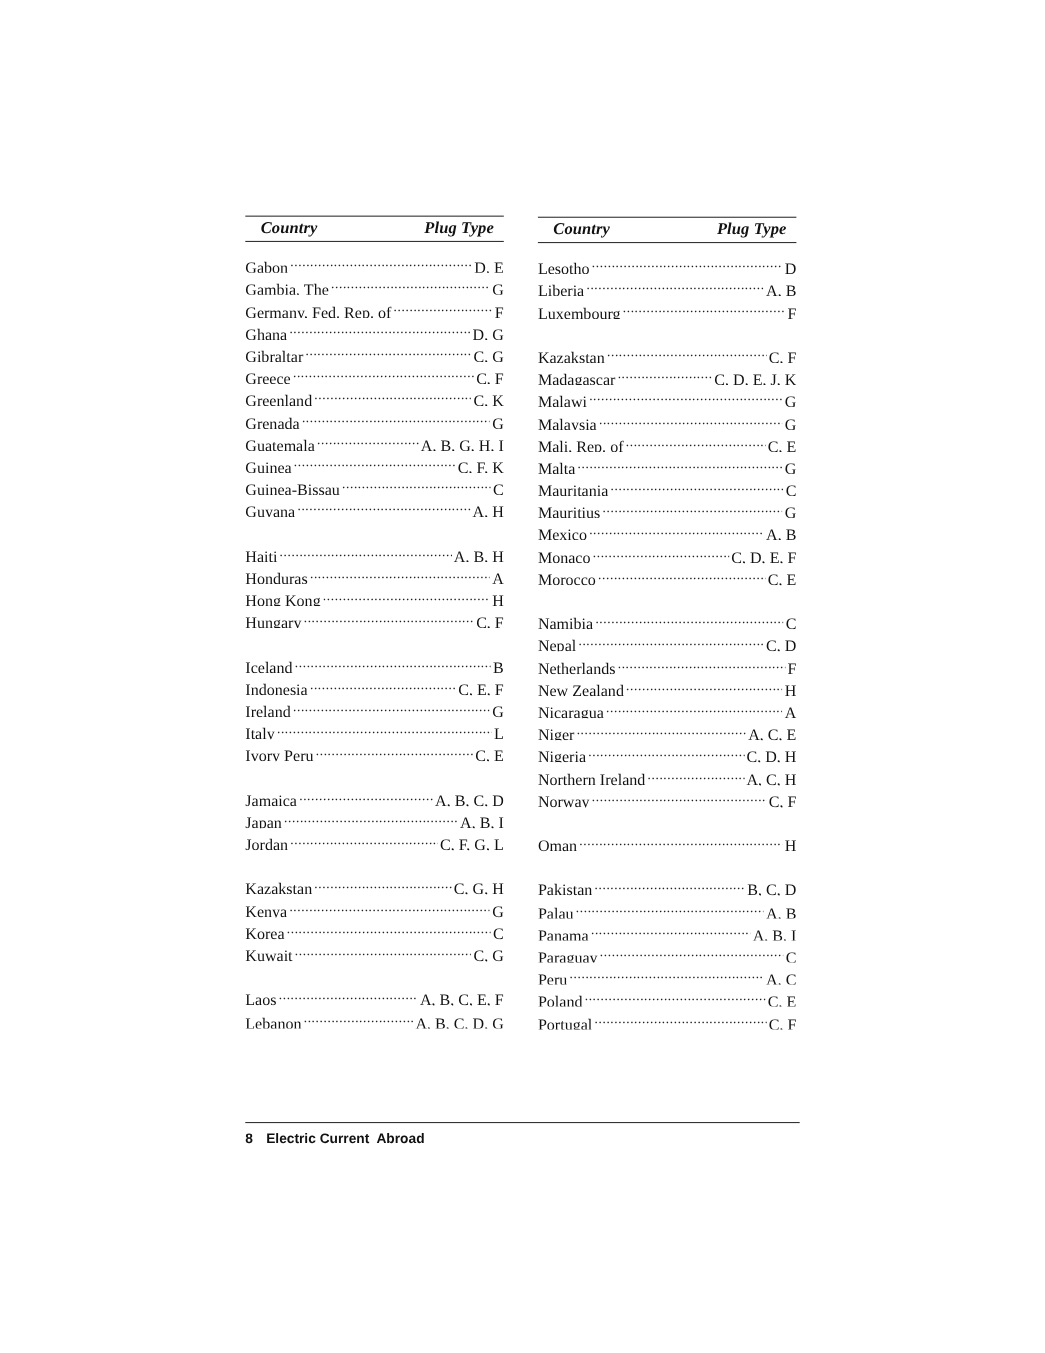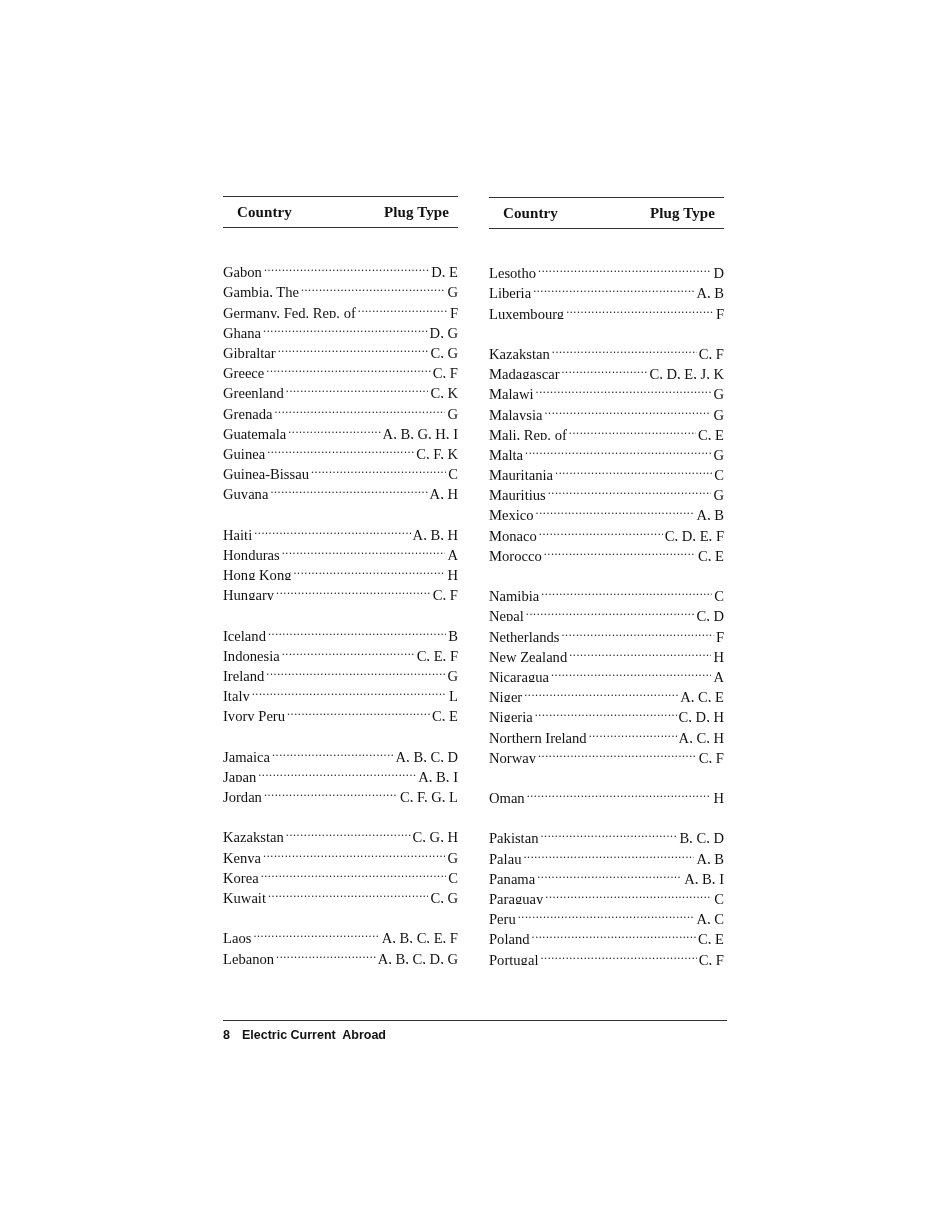--- a/index.html
+++ b/index.html
@@ -18,32 +18,33 @@
     .column {
       position: absolute;
       width: 235px;
     }
     .col-left { left: 223px; top: 196px; }
     .col-right { left: 489px; top: 197px; }
 
     .col-header {
       border-top: 1.3px solid #333;
       border-bottom: 1.3px solid #333;
-      height: 32px;
+      height: 24px;
       display: flex;
       justify-content: space-between;
       align-items: center;
       padding: 0 9px 0 14px;
       box-sizing: border-box;
       font-weight: bold;
       font-size: 15px;
       letter-spacing: 0.1px;
+      font-style: italic;
     }
     .rows {
-      margin-top: 29px;
+      margin-top: 8px;
     }
     .row {
       height: 20.2px;
       display: flex;
       align-items: baseline;
       font-size: 14.6px;
       line-height: 20.2px;
       white-space: nowrap;
       overflow: hidden;
     }

